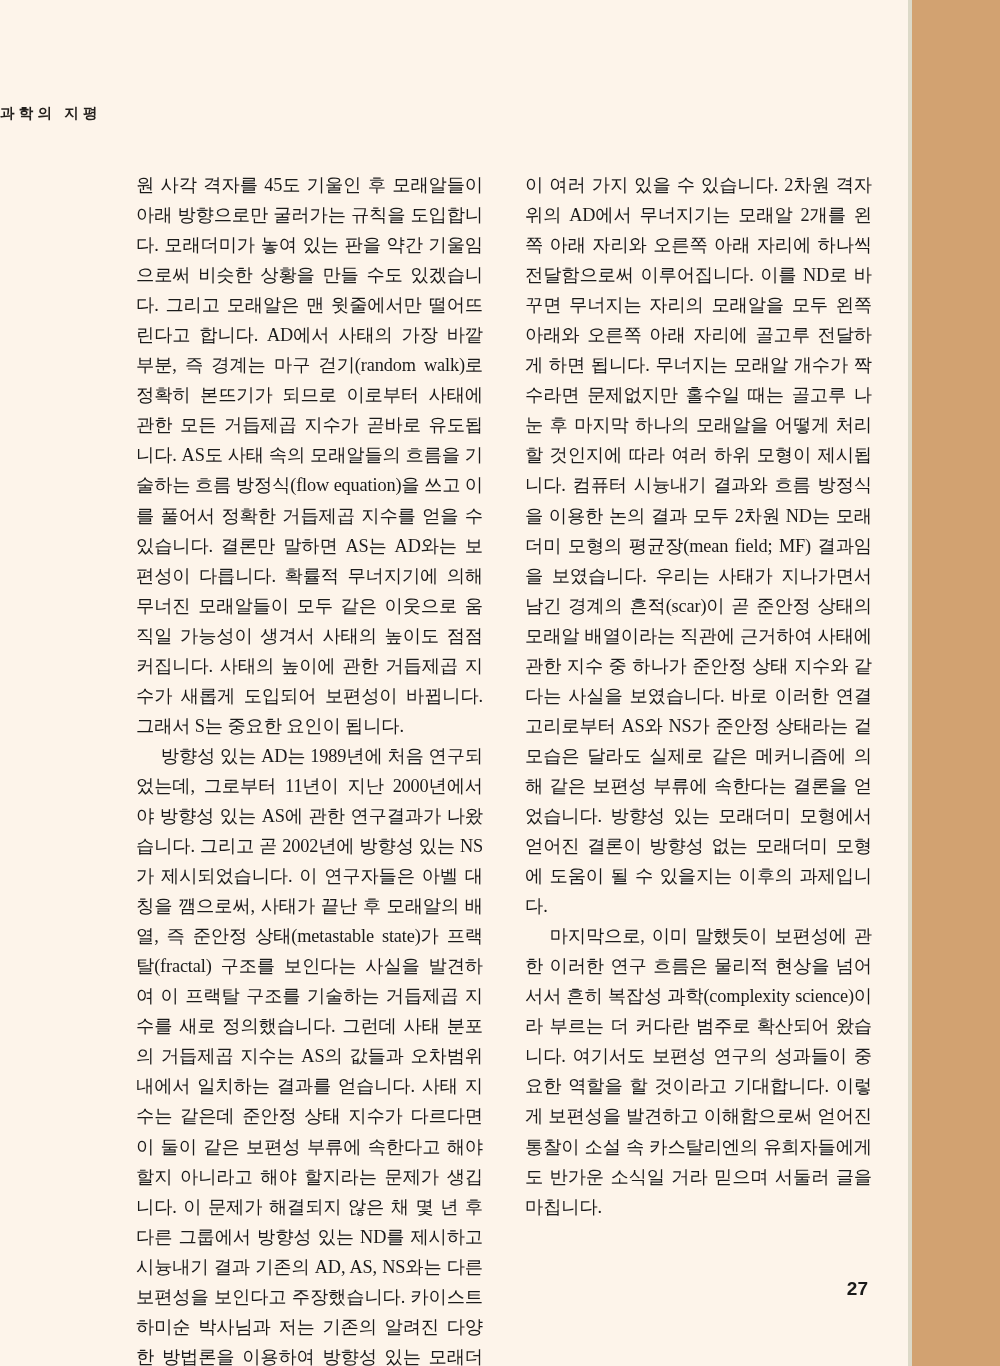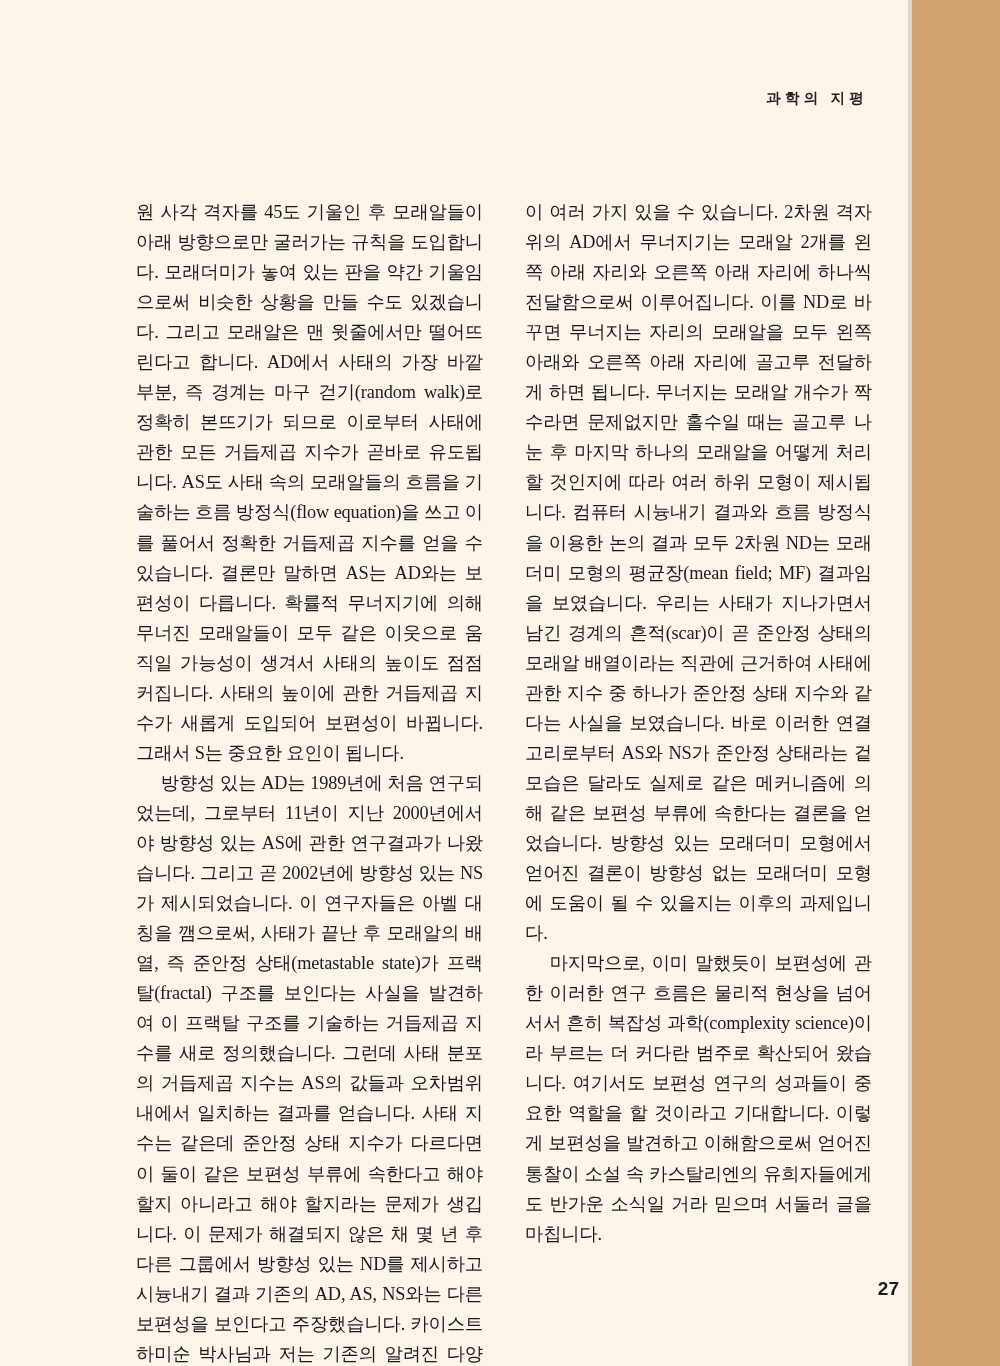--- a/index.html
+++ b/index.html
@@ -41,41 +41,40 @@
     top: 0;
     right: 80px;
     width: 8px;
     height: 1366px;
     background: #cc9b6b;
   }
 
   
   #running-header {
     position: absolute;
-    top: 89px;
+    top: 104px;
     left: 0;
     width: 868px;
-    text-align: right;
+    text-align: left;
     font-family: "Liberation Sans", "DejaVu Sans", sans-serif;
     font-size: 14.5px;
     font-weight: 700;
     letter-spacing: 4.2px;
     color: #231f1c;
   }
 
   
   #columns {
     position: absolute;
     top: 170px;
     left: 136px;
     width: 736px;
     height: 1060px;
     display: flex;
     gap: 42px;
-    margin-top: 27px;
   }
   .column {
     width: 347px;
   }
   .para {
     margin: 0;
     font-size: 18.3px;
     line-height: 30.05px;
     color: #1a1a1a;
     text-align: justify;
@@ -91,21 +90,20 @@
   #page-number {
     position: absolute;
     left: 0;
     top: 1278px;
     width: 868px;
     text-align: right;
     font-family: "Liberation Sans", "DejaVu Sans", sans-serif;
     font-size: 19px;
     font-weight: 700;
     color: #1a1a1a;
-    padding-left: 31px;
   }
 </style>
 </head>
 <body>
 
 <div id="page">
 
   <div id="edge-band-hairline"></div>
   <div id="edge-band-inner"></div>
   <div id="edge-band"></div>

